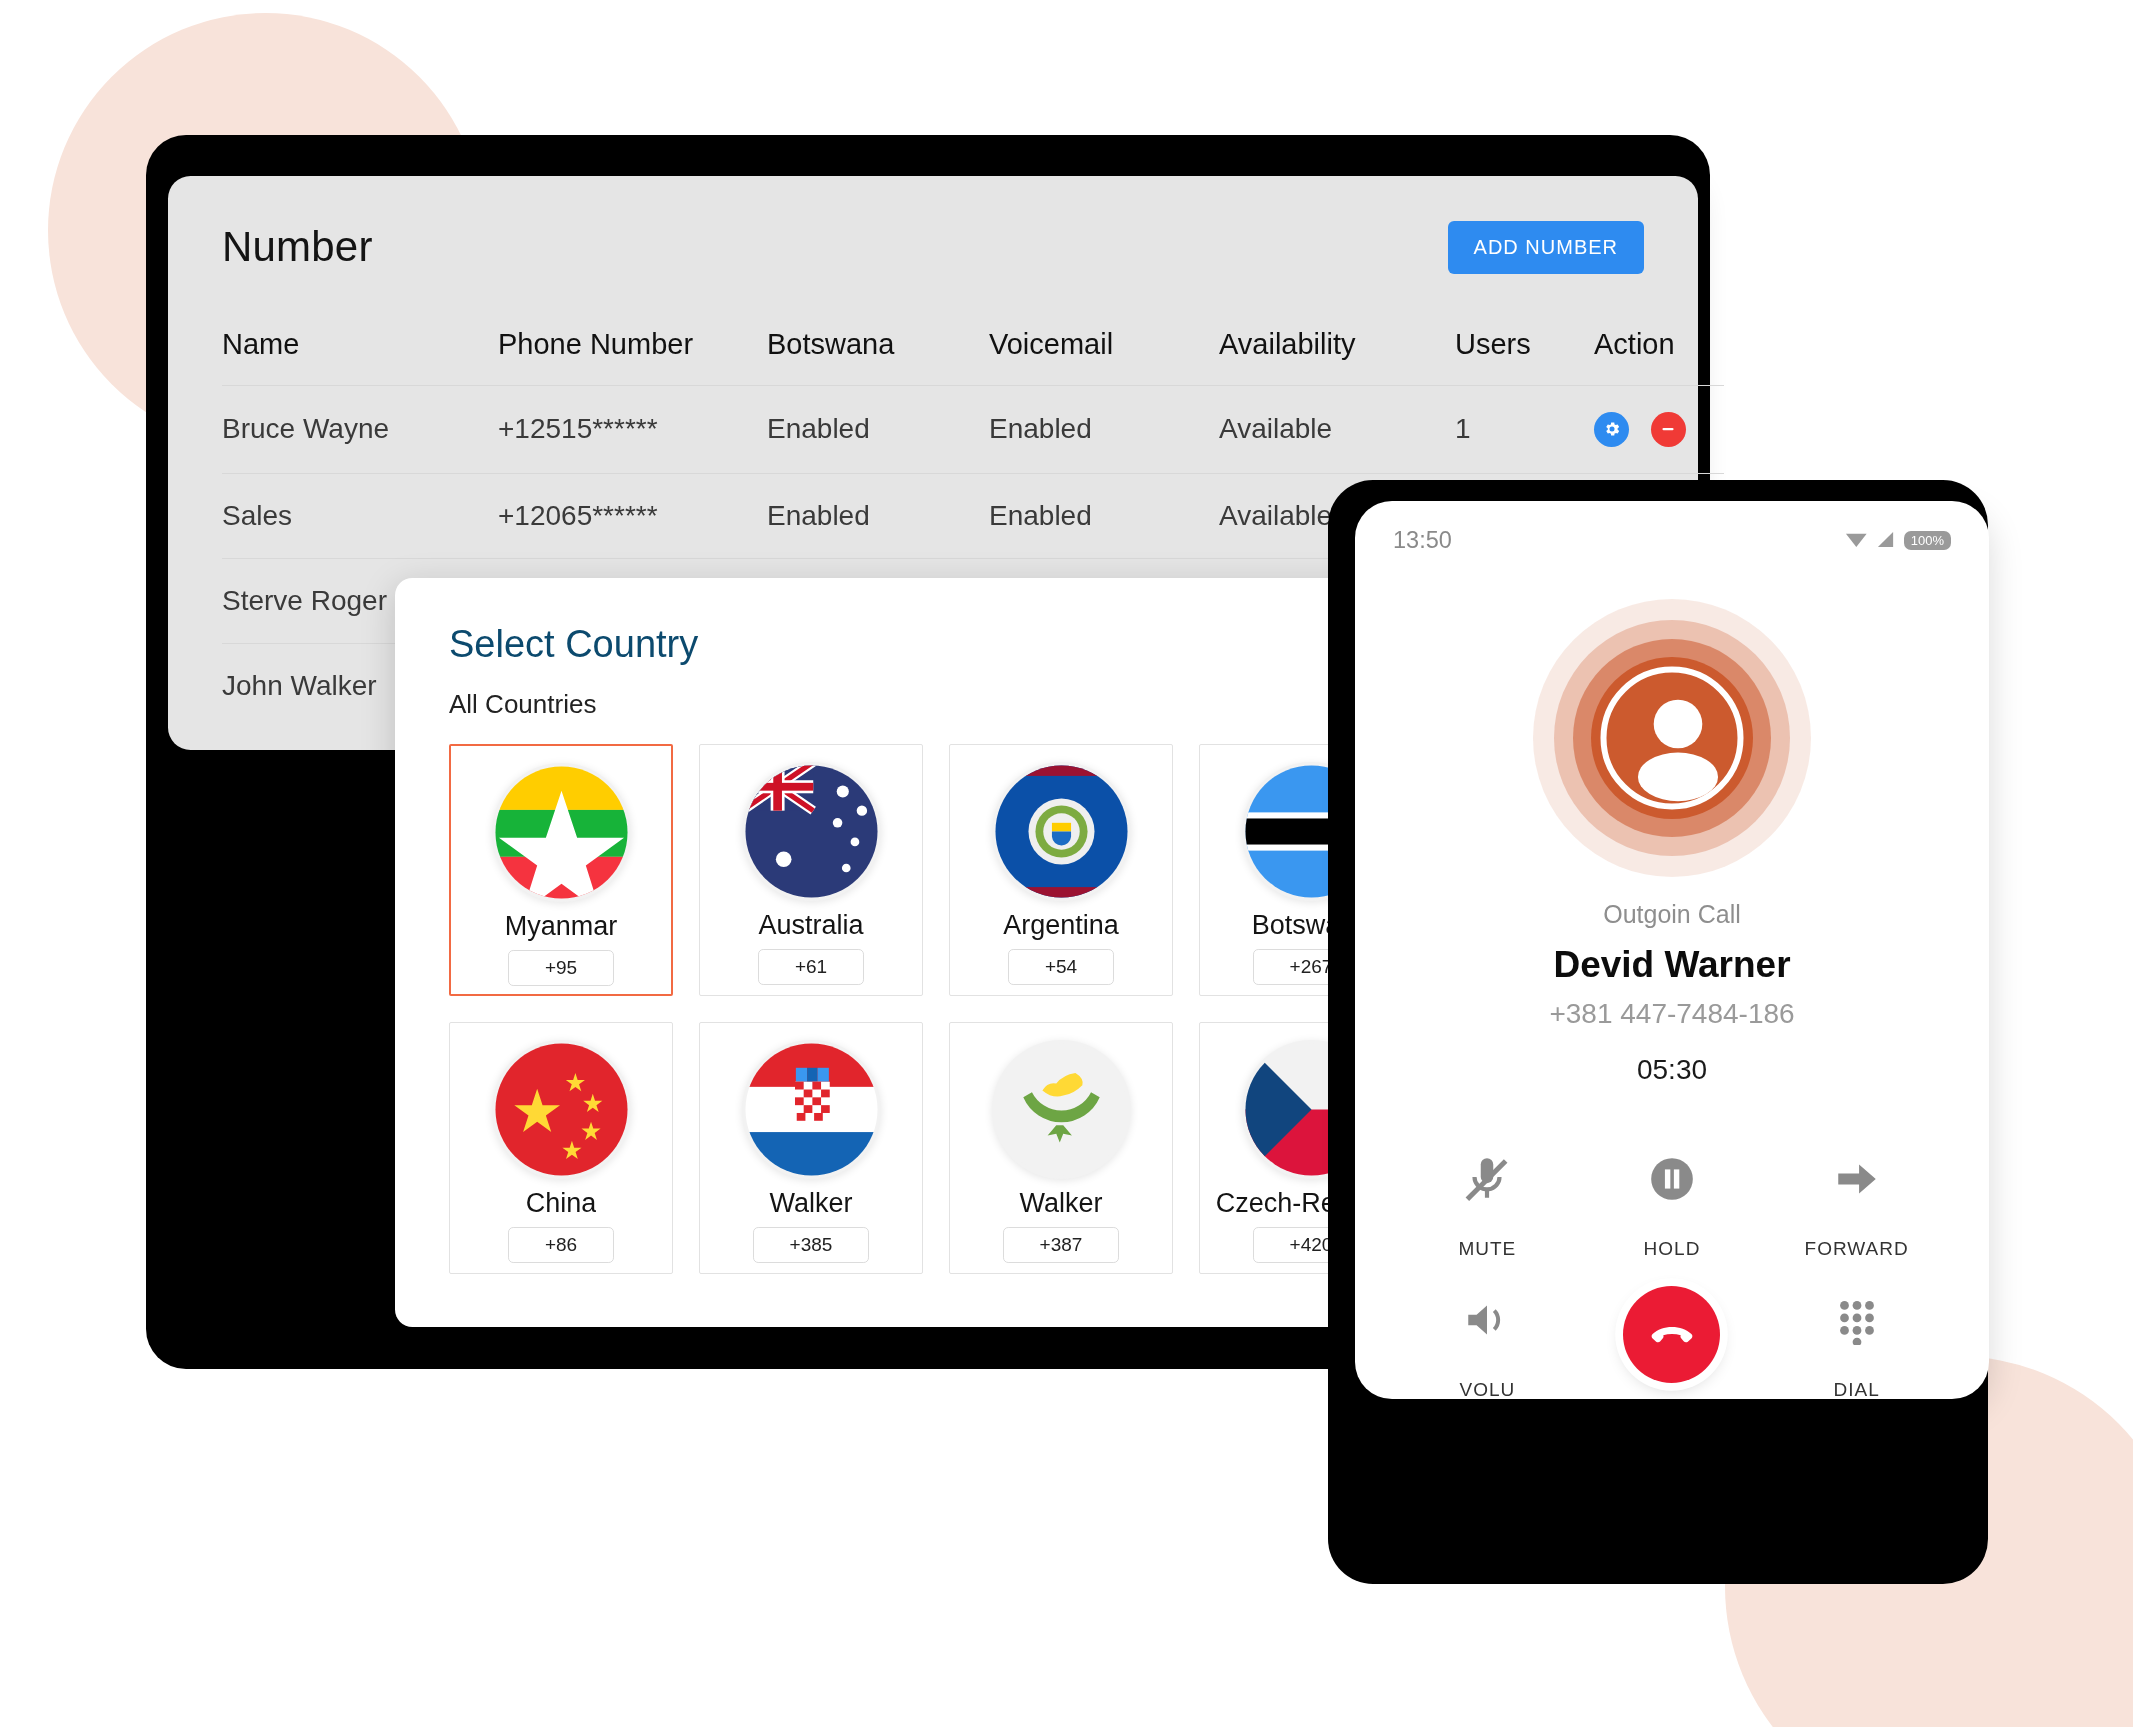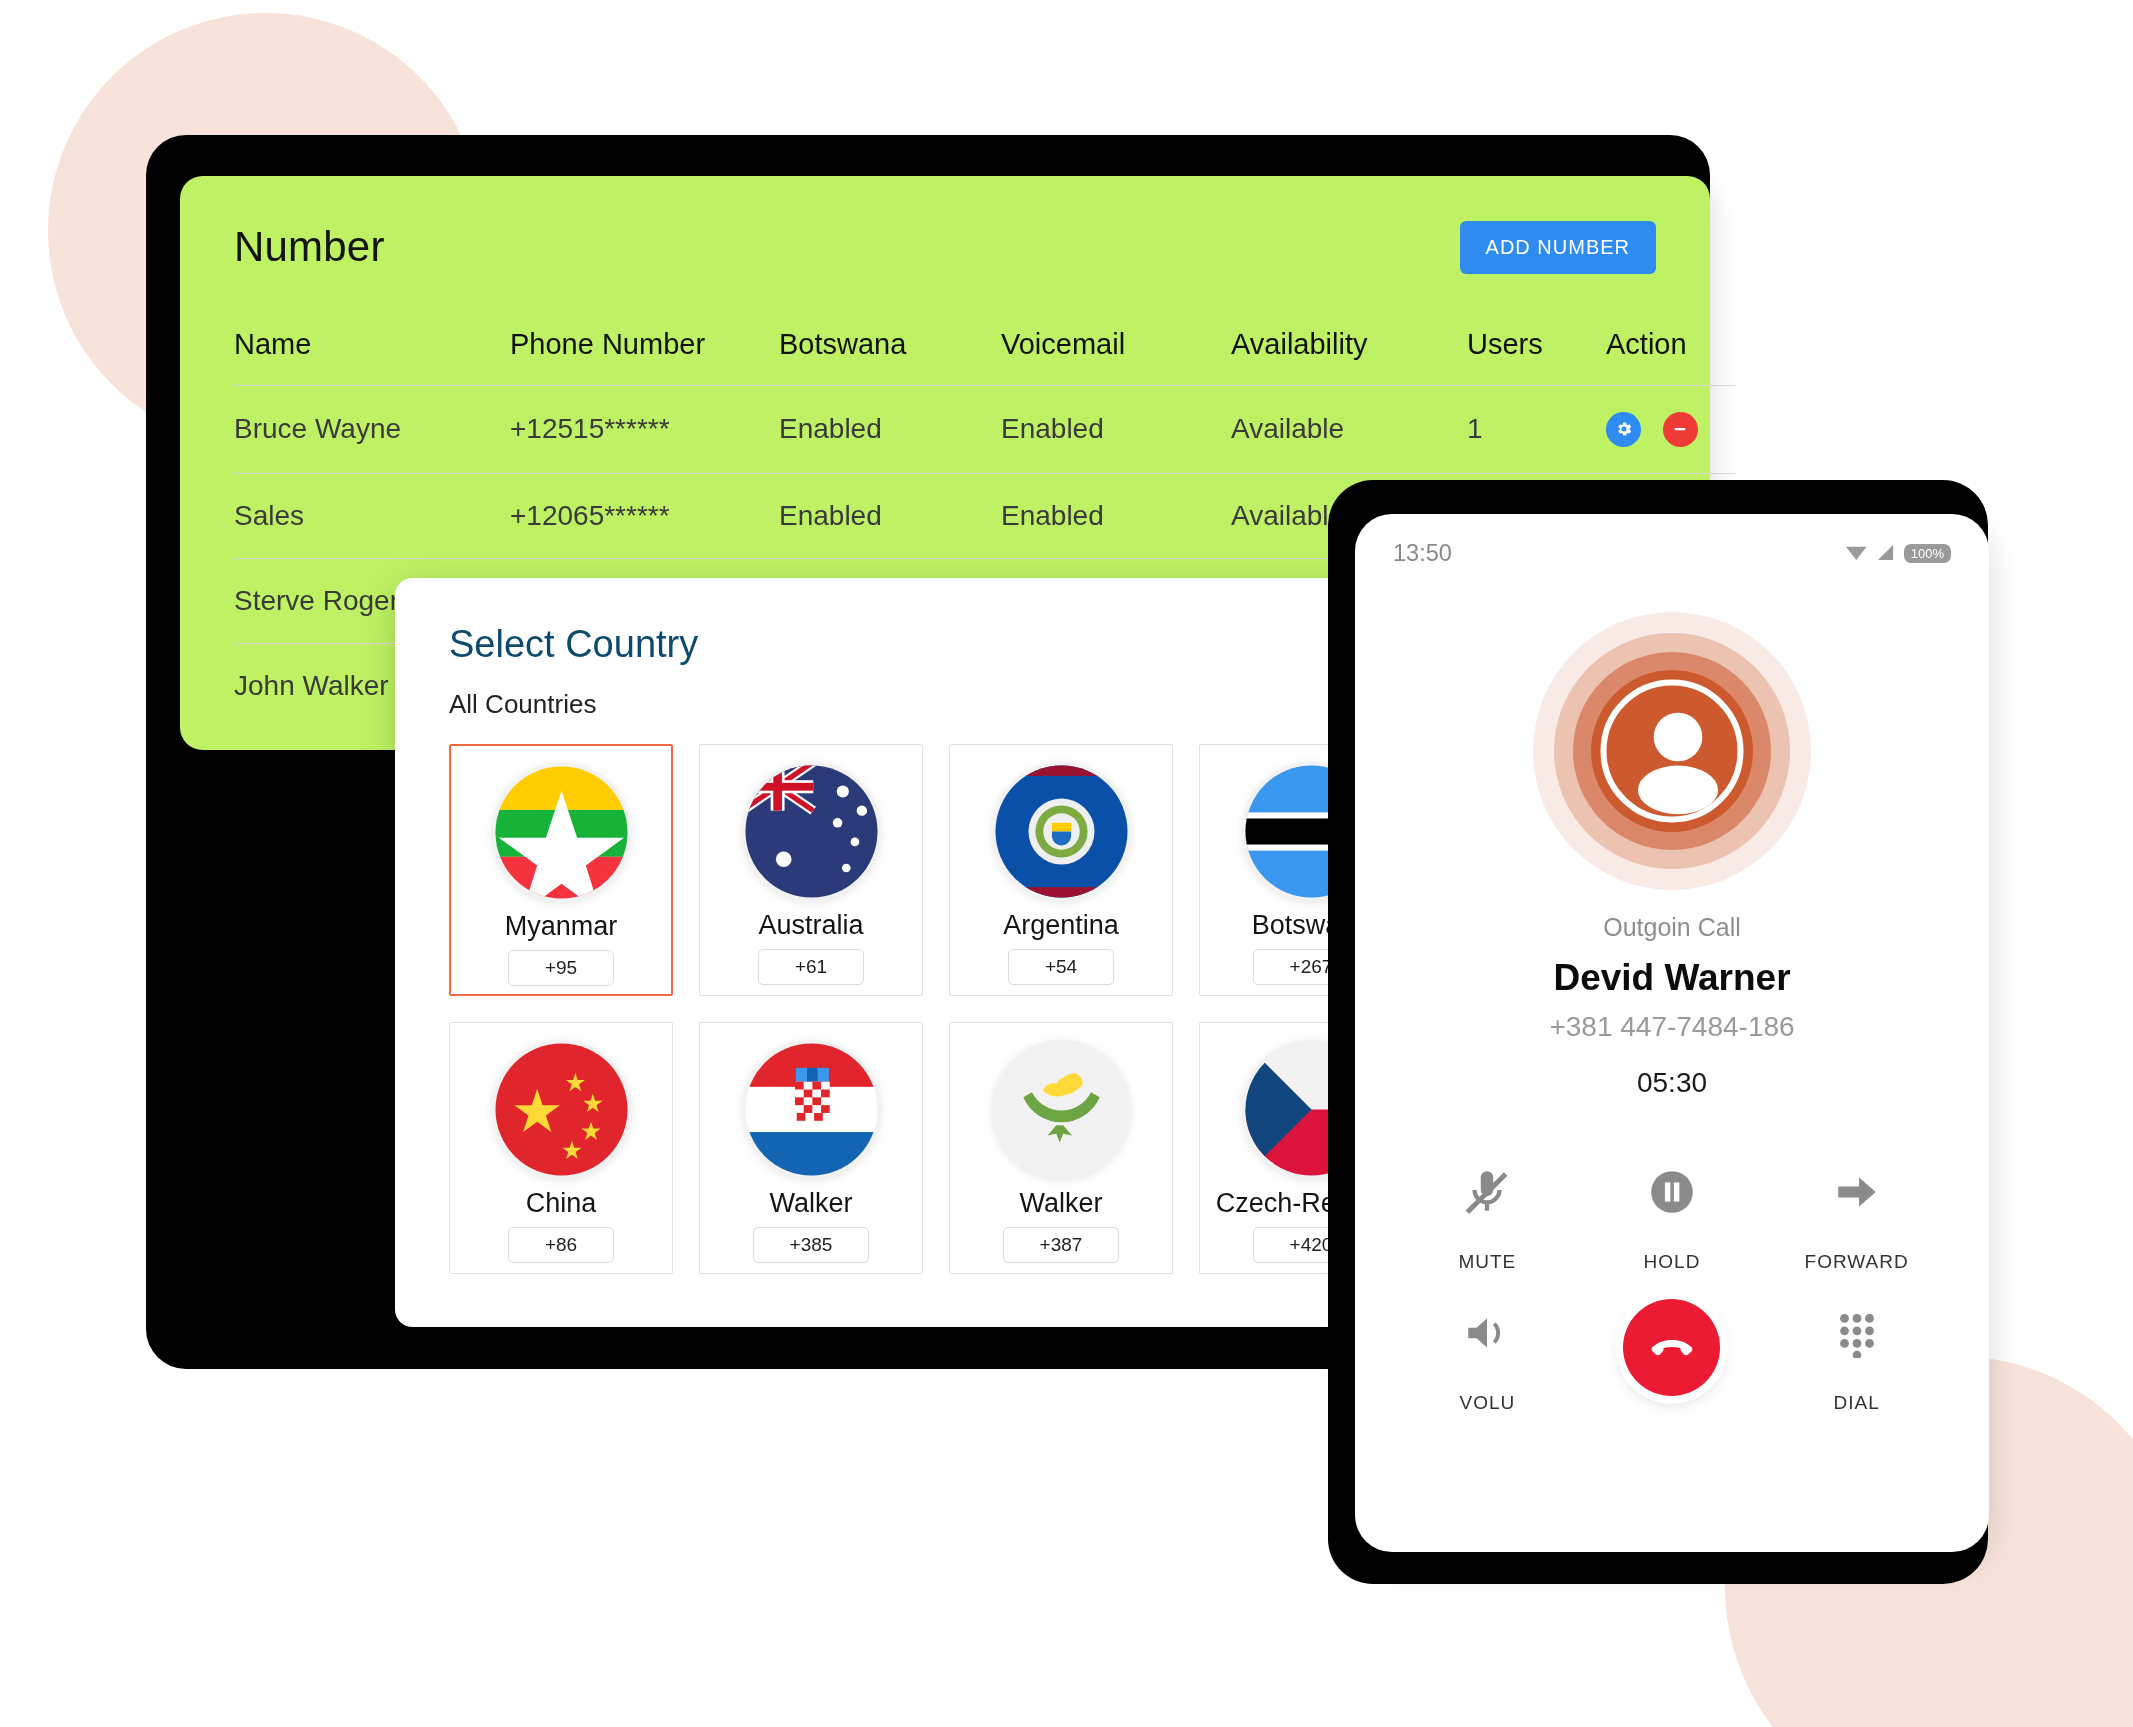--- a/index.html
+++ b/index.html
@@ -9,22 +9,22 @@
   
   .blob{position:absolute;border-radius:50%;background:#F8E3DA;z-index:0;}
   #blob-tl{left:48px;top:13px;width:435px;height:435px;}
   #blob-br{left:1725px;top:1356px;width:461px;height:461px;}
 
   
   #tablet-frame{position:absolute;left:146px;top:135px;width:1564px;height:1234px;
                 background:#000;border-radius:40px;z-index:1;}
 
   
-  #number-panel{position:absolute;left:180px;top:176px;width:1530px;height:574px;
-                background:#bef264;border-radius:22.6px;z-index:2;
+  #number-panel{position:absolute;left:168px;top:176px;width:1530px;height:574px;
+                background:#e5e5e5;border-radius:22.6px;z-index:2;
                 box-shadow:0 10.4px 29.5px rgba(0,0,0,.16);}
   #number-header{display:flex;align-items:center;justify-content:space-between;
                  padding:45px 54px 0 54px;}
   #page-title{font-size:42px;font-weight:400;color:#141414;letter-spacing:0.2px;}
   #add-number-button{background:#2E8BF0;color:#fff;border:none;border-radius:6px;
                      font-size:20px;letter-spacing:1px;font-weight:400;
                      padding:14.8px 26px;cursor:pointer;
                      font-family:"Liberation Sans",sans-serif;}
 
   table#number-table{border-collapse:collapse;width:1425px;margin:54px 0 0 54px;
@@ -59,21 +59,21 @@
         background:#f2f2f2;box-shadow:0 1.7px 8.7px rgba(0,0,0,.10);flex:0 0 auto;}
   .flag svg{display:block;width:139px;height:139px;}
   .country-name{font-size:27px;color:#141414;margin-top:8.7px;white-space:nowrap;
                 overflow:hidden;}
   .country-code{margin-top:8.7px;border:1.2px solid #dcdcdc;border-radius:5.2px;
                 font-size:19px;color:#222;padding:6px 36px;background:#fff;}
 
   
   #phone-frame{position:absolute;left:1328px;top:480px;width:660px;height:1104px;
                background:#000;border-radius:45px;z-index:5;}
-  #phone-panel{position:absolute;left:1355px;top:514px;width:634px;height:1038px;
+  #phone-panel{position:absolute;left:1355px;top:501px;width:634px;height:898px;
                background:#fff;border-radius:37px;z-index:6;overflow:hidden;
                box-shadow:0 12px 35px rgba(0,0,0,.15);}
   #status-bar{display:flex;align-items:center;justify-content:space-between;
               padding:26px 38px 0 38px;}
   #status-time{font-size:23.5px;color:#8a8a8a;}
   .status-icons{display:flex;align-items:center;gap:8.7px;}
   #battery-pill{background:#9a9a9a;color:#fff;font-size:13px;border-radius:7px;
                 padding:2.6px 7px;line-height:1;}
 
   #avatar-wrap{position:relative;width:278px;height:278px;margin:45px auto 0 auto;}

